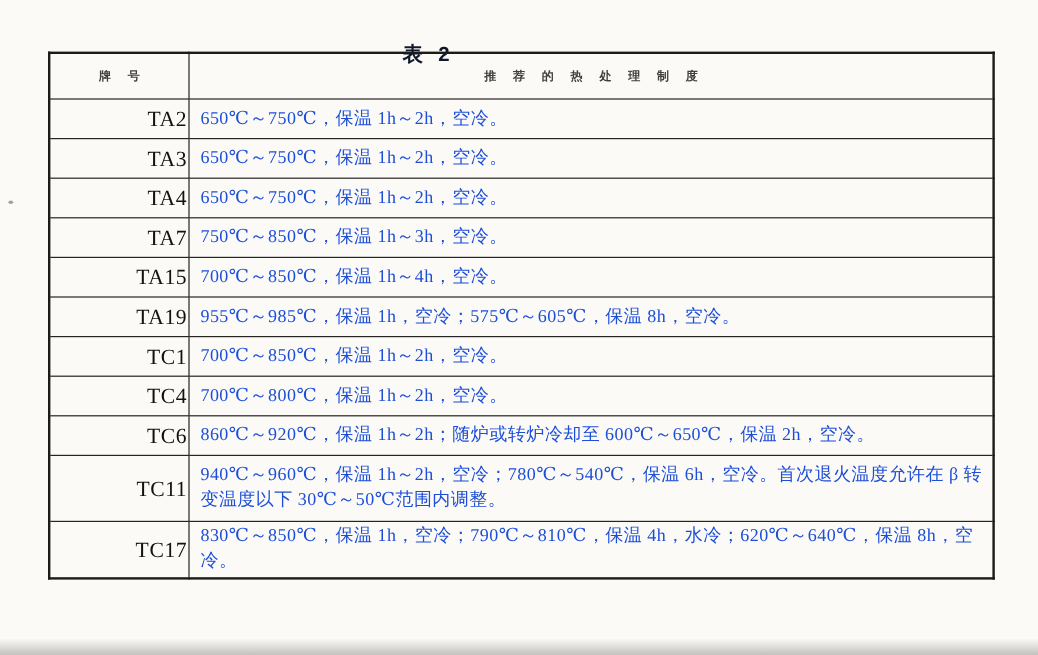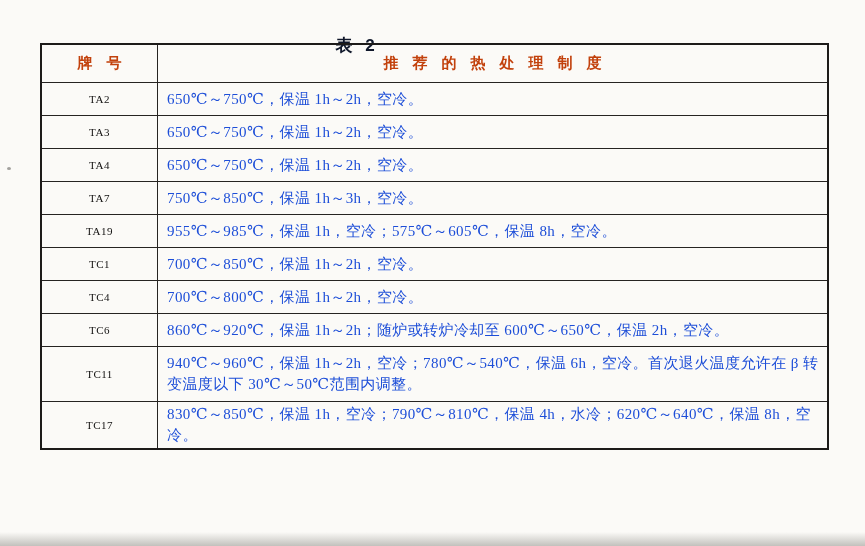--- a/index.html
+++ b/index.html
@@ -41,30 +41,30 @@
   table.ht-table, table.ht-table th, table.ht-table td {
     border: 1px solid #262421;
   }
   table.ht-table {
     border: 2px solid #1d1b19;
   }
   th.col-grade { width: 113px; }
   th {
     font-family: "Liberation Sans", "DejaVu Sans", sans-serif;
     font-weight: bold;
-    font-size: 15px;
+    font-size: 10px;
     height: 35px;
     text-align: center;
     letter-spacing: 14px;
-    color: #c2410c;
+    color: #404040;
   }
   th .sp { margin-right: -14px; }
   td.grade {
-    text-align: center;
-    font-size: 11px;
+    text-align: right;
+    font-size: 18px;
     height: 30px;
     letter-spacing: 0.5px;
     color: #131211;
     white-space: nowrap;
   }
   td.regime {
     font-size: 15px;
     padding: 2px 8px 2px 9px;
     letter-spacing: 0.4px;
     line-height: 21px;
@@ -113,20 +113,24 @@
     </tr>
     <tr>
       <td class="grade">TA4</td>
       <td class="regime">650℃～750℃，保温 1h～2h，空冷。</td>
     </tr>
     <tr>
       <td class="grade">TA7</td>
       <td class="regime">750℃～850℃，保温 1h～3h，空冷。</td>
     </tr>
     <tr>
+      <td class="grade">TA15</td>
+      <td class="regime">700℃～850℃，保温 1h～4h，空冷。</td>
+    </tr>
+    <tr>
       <td class="grade">TA19</td>
       <td class="regime">955℃～985℃，保温 1h，空冷；575℃～605℃，保温 8h，空冷。</td>
     </tr>
     <tr>
       <td class="grade">TC1</td>
       <td class="regime">700℃～850℃，保温 1h～2h，空冷。</td>
     </tr>
     <tr>
       <td class="grade">TC4</td>
       <td class="regime">700℃～800℃，保温 1h～2h，空冷。</td>

